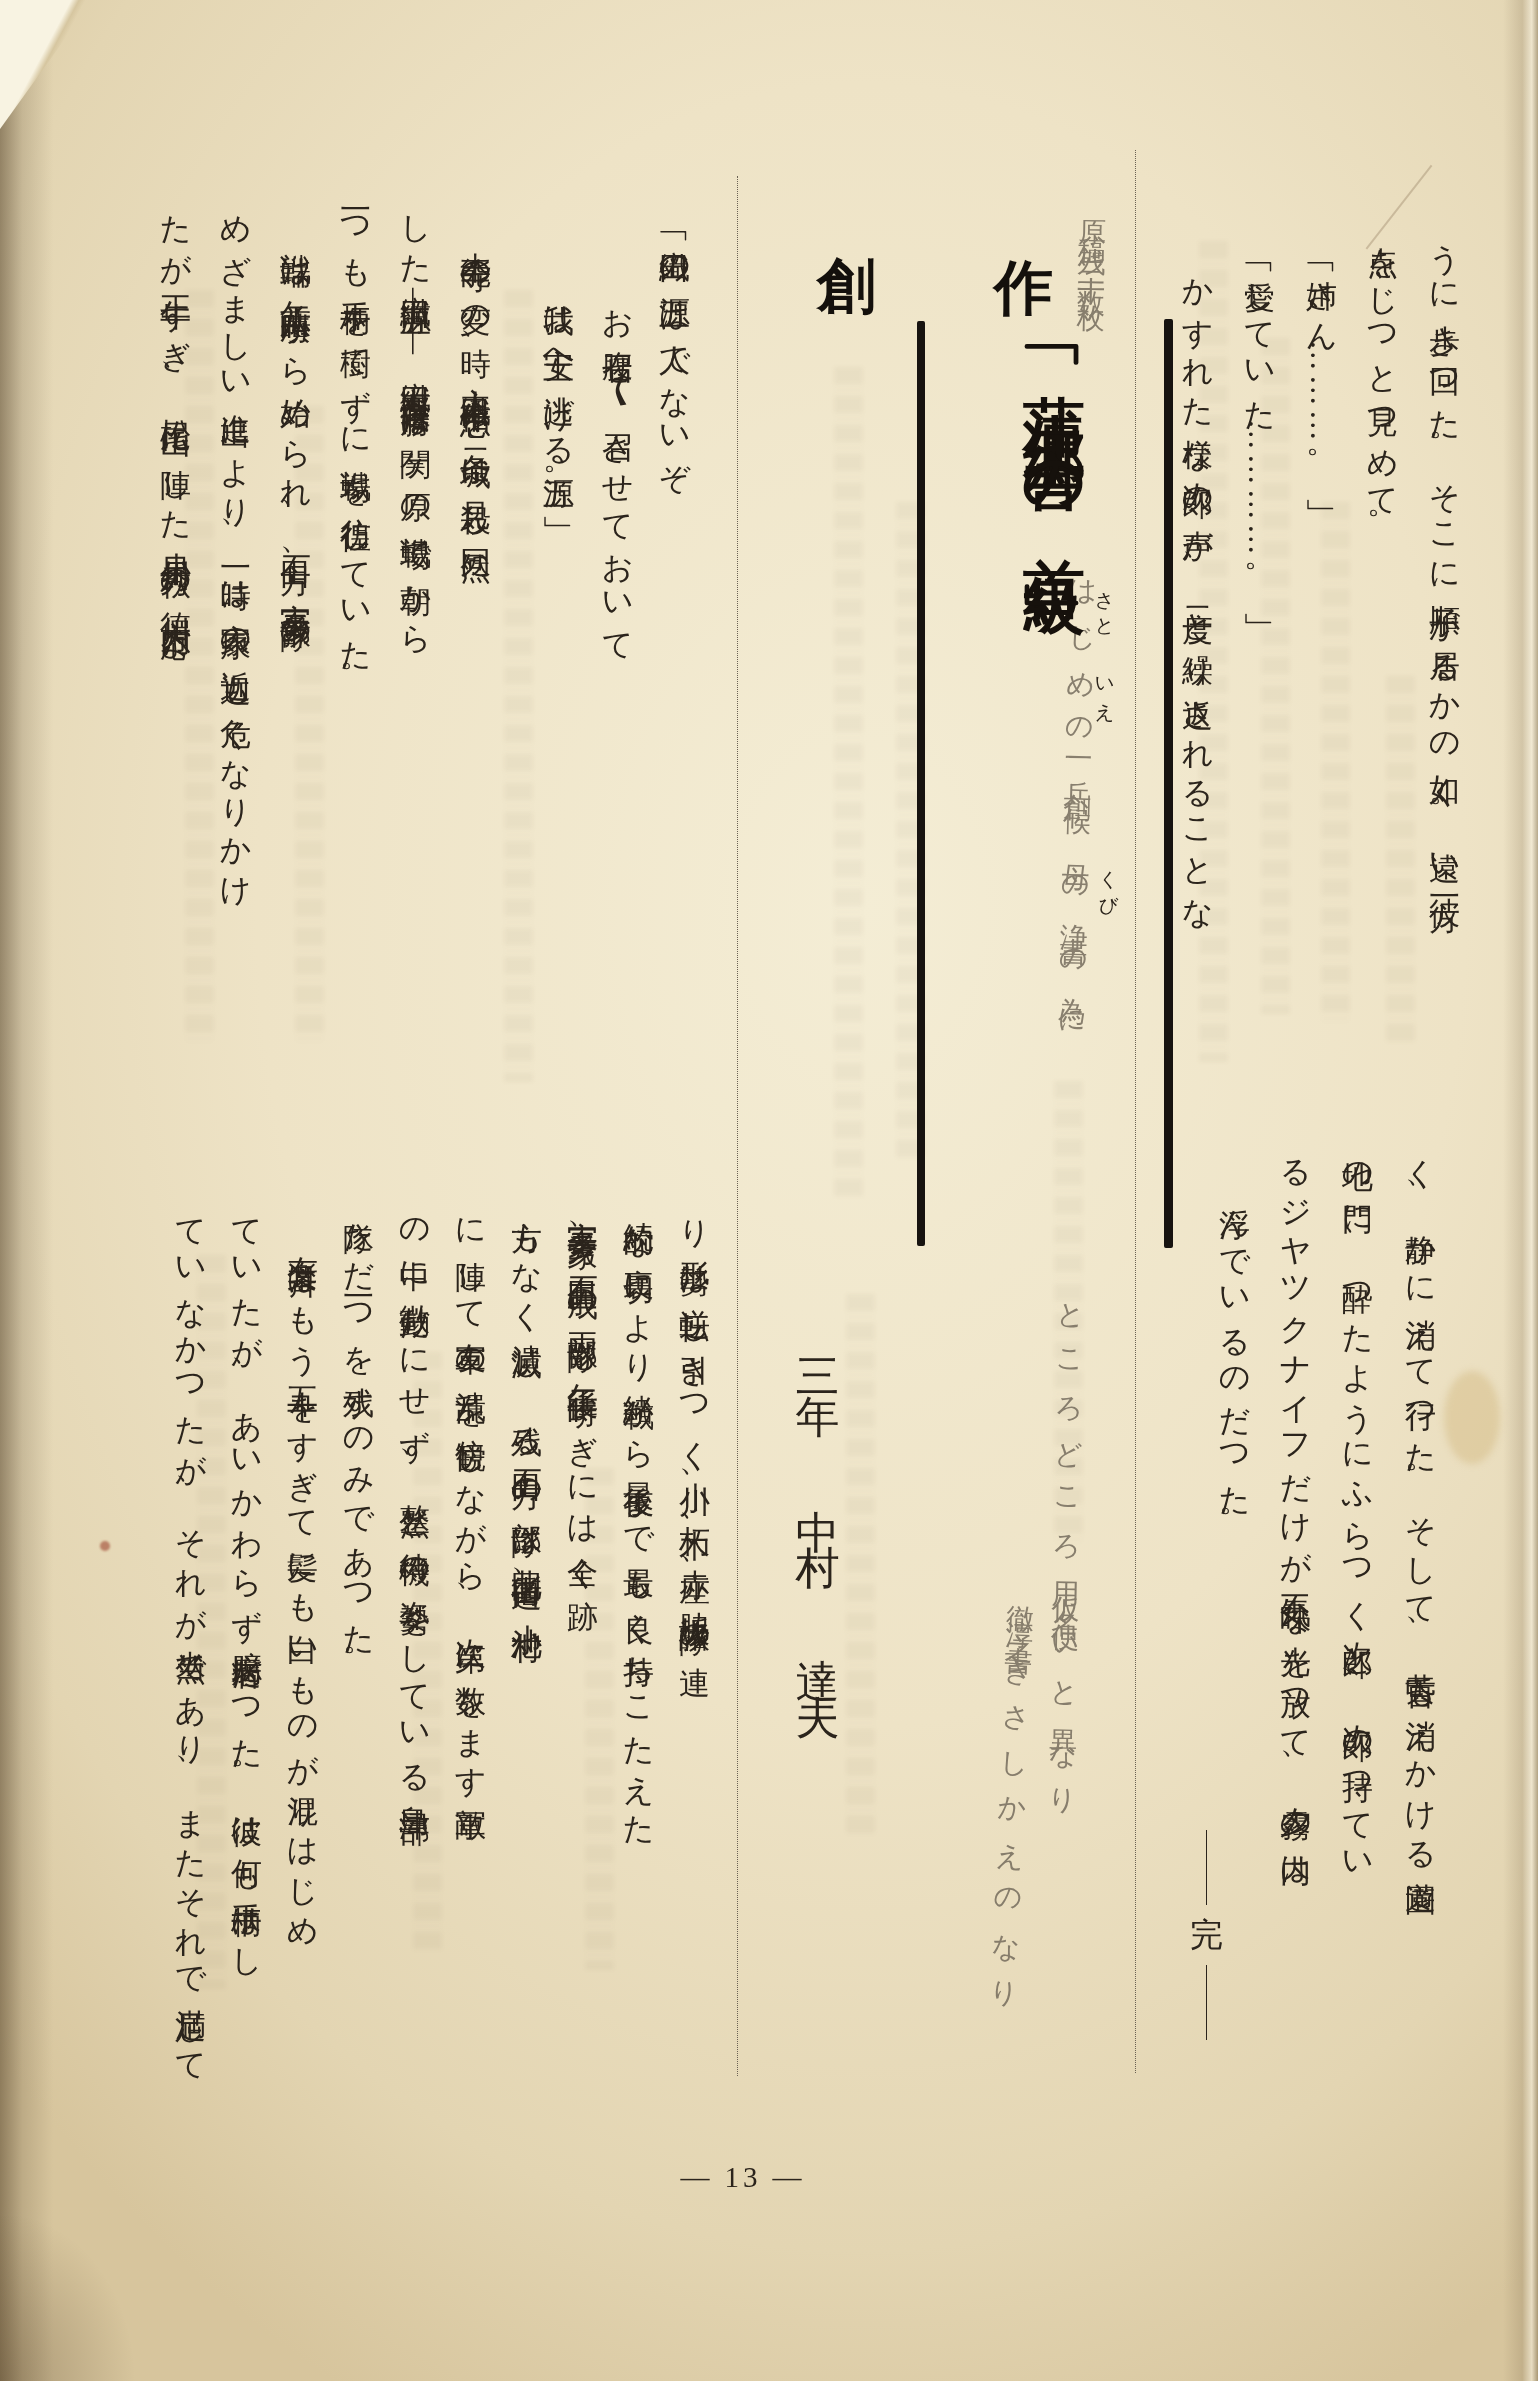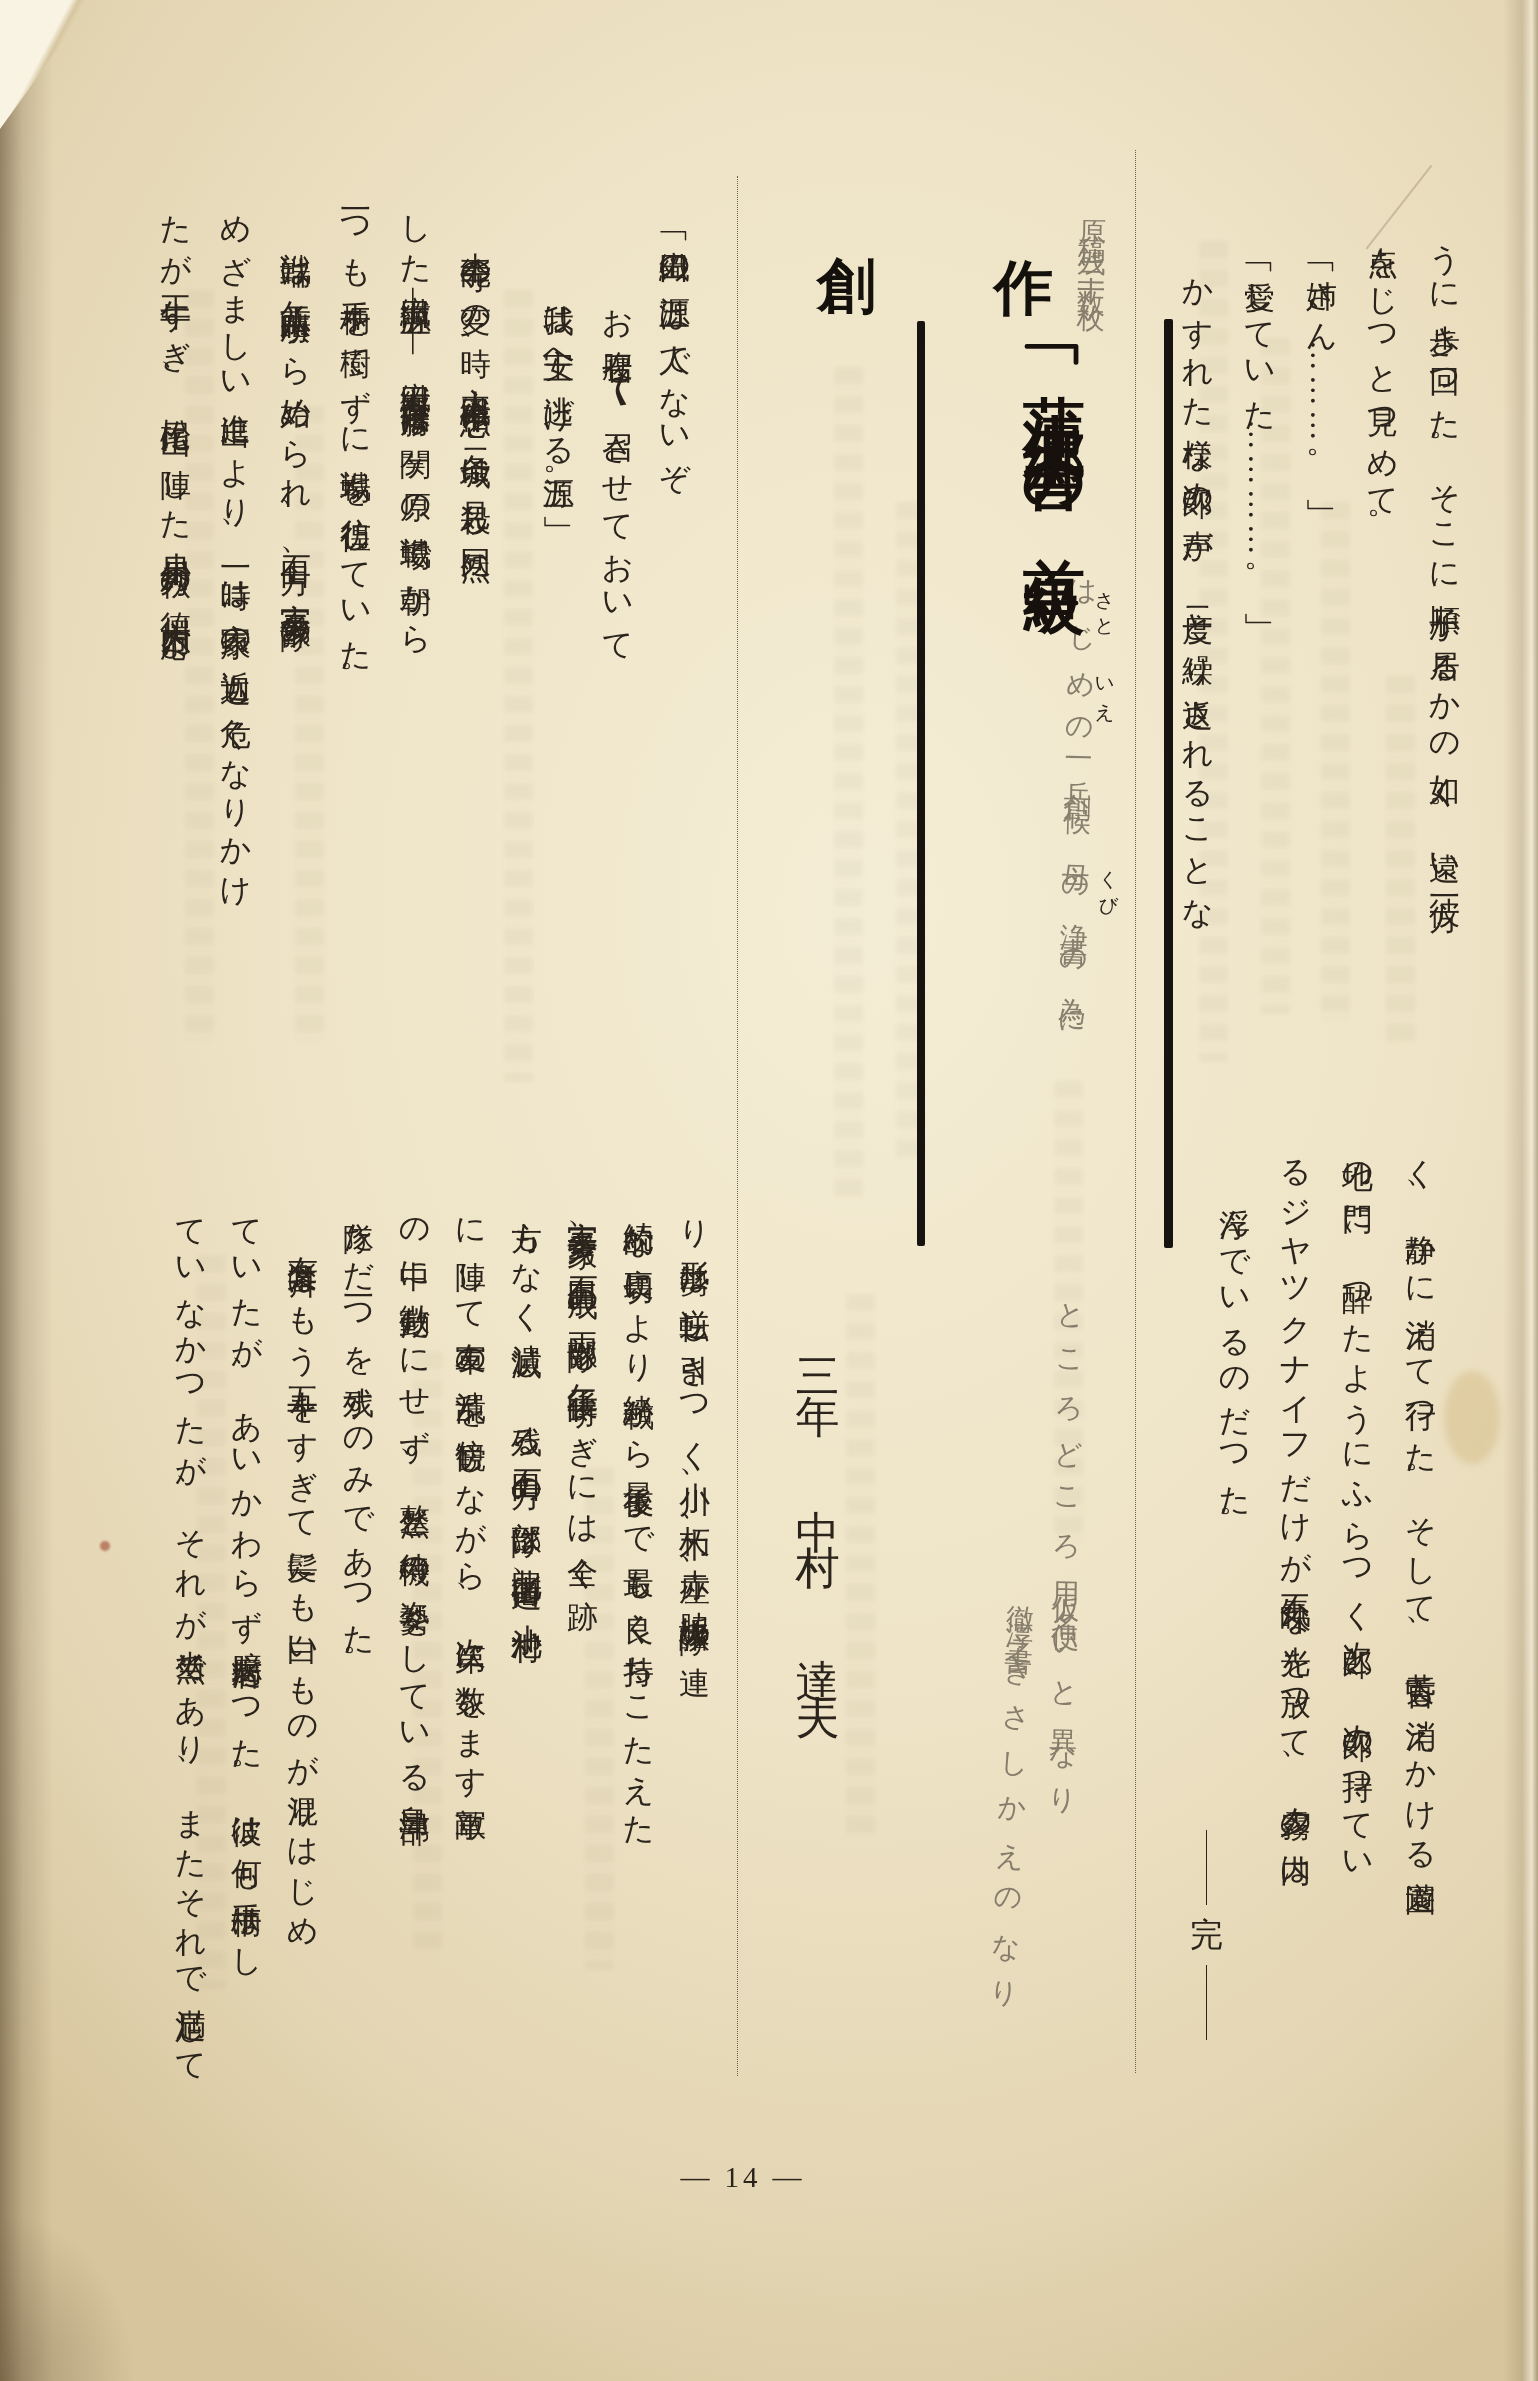--- a/index.html
+++ b/index.html
@@ -121,16 +121,16 @@
   <div class="vcol t" style="left:617px;top:1197px">続的な裏切により緒戦から最後まで最も良く持ちこたえた</div>
   <div class="vcol t" style="left:561px;top:1197px">宇喜多秀家、石田三成の両部隊も午後二時すぎには全く跡</div>
   <div class="vcol t" style="left:505px;top:1197px">方もなく潰滅し、残る石田方の部隊は北国街道口、小池村</div>
   <div class="vcol t" style="left:449px;top:1197px">に陣して友軍の潰乱を傍観しながら、次第に数をます敵軍</div>
   <div class="vcol t" style="left:393px;top:1197px">の中に微動だにせず、整然と待機の姿勢をしている島津部</div>
   <div class="vcol t" style="left:337px;top:1197px">隊ただ一つを残すのみであつた。</div>
   <div class="vcol t" style="left:281px;top:1197px">　有楽斉はもう五十をすぎて髪にも白いものが混りはじめ</div>
   <div class="vcol t" style="left:225px;top:1197px">ていたが、あいかわらず臆病者だつた。彼は何も手柄はし</div>
   <div class="vcol t" style="left:169px;top:1197px">ていなかつたが、それが当然であり、またそれで満足して</div>
 
-  <div class="page-number">—  14  —</div>
+  <div class="page-number">—  13  —</div>
 
 </div>
 
 
 </body></html>

